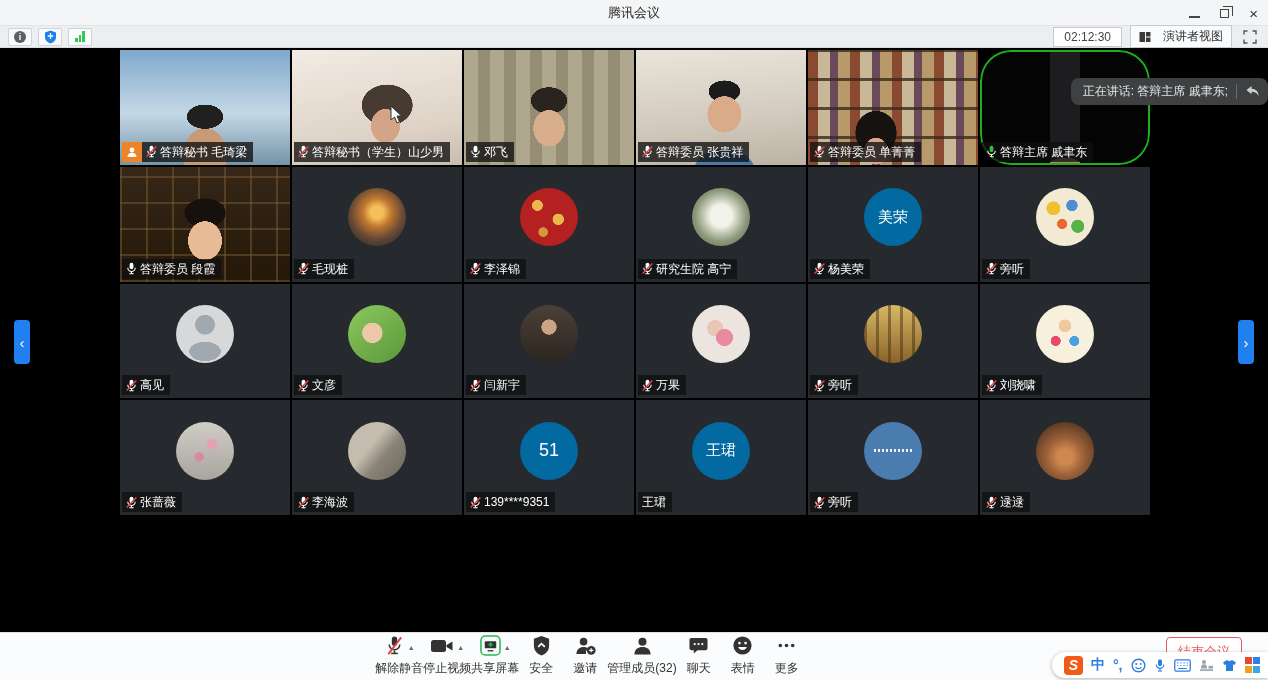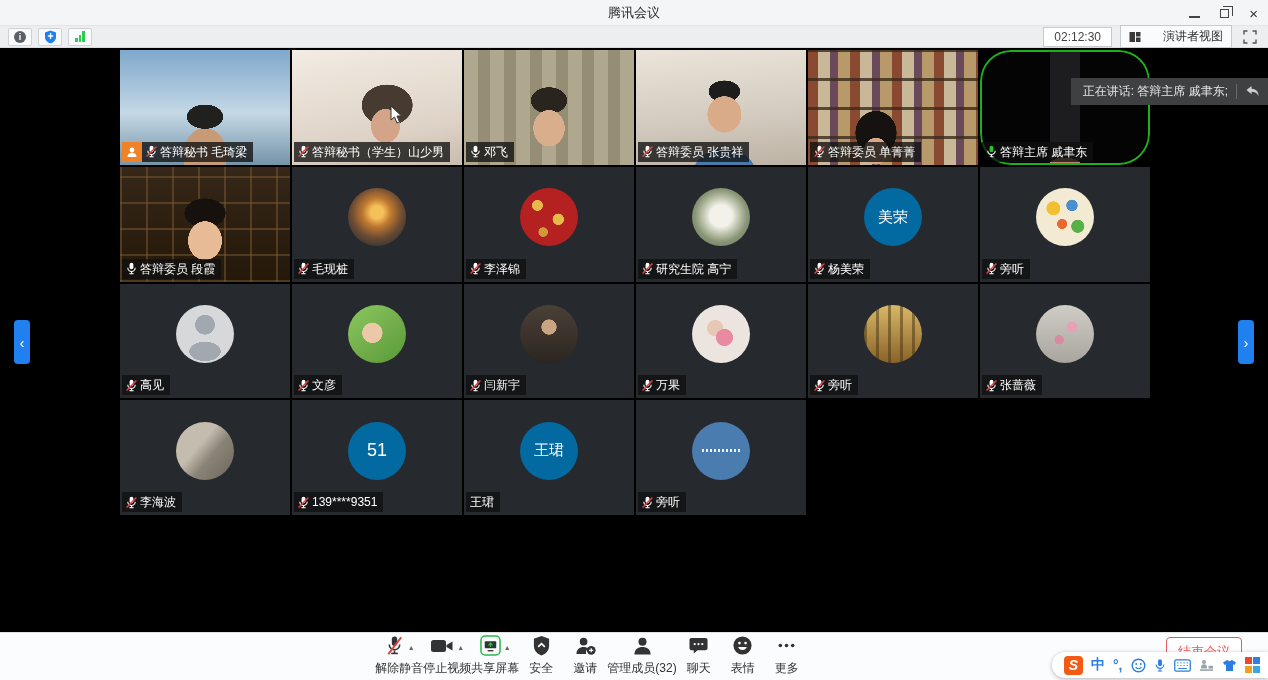--- a/index.html
+++ b/index.html
@@ -17,21 +17,21 @@
 
   
   .statusbar{position:absolute;left:0;top:26px;width:100%;height:22px;background:#eceef0;border-bottom:1px solid #d8dadc;display:flex;align-items:center;padding:0 8px;}
   .statbox{width:24px;height:18px;border:1px solid #cfd2d6;background:#fafbfc;border-radius:2px;display:inline-flex;align-items:center;justify-content:center;margin-right:6px;}
   .info-dot{width:12px;height:12px;border-radius:50%;background:#5a6066;color:#fff;font-size:9px;font-weight:bold;display:flex;align-items:center;justify-content:center;}
   .netbars{display:flex;align-items:flex-end;gap:1px;height:11px;}
   .netbars i{display:block;width:2.5px;background:#2ecc52;}
   .netbars i:nth-child(1){height:4px}.netbars i:nth-child(2){height:7px}.netbars i:nth-child(3){height:11px}
   .statusbar .right{margin-left:auto;display:flex;align-items:center;gap:8px;}
   .timerbox{border:1px solid #c6c9cd;background:#fff;padding:2px 10px;font-size:12px;color:#444;}
-  .viewbtn{border:1px solid #c6c9cd;background:#fafbfc;display:inline-flex;align-items:center;gap:22px;padding:2px 8px;font-size:12px;color:#333;}
+  .viewbtn{border:1px solid #c6c9cd;background:#fafbfc;display:inline-flex;align-items:center;gap:12px;padding:2px 8px;font-size:12px;color:#333;}
   .fsbtn{display:inline-flex;align-items:center;justify-content:center;width:20px;height:18px;}
 
   
   .videostage{position:absolute;left:0;top:48px;width:1268px;height:584px;background:#000;}
   .grid{position:absolute;left:120px;top:2px;width:1030px;height:582px;display:grid;grid-template-columns:repeat(6,1fr);grid-template-rows:repeat(5,1fr);gap:2px;background:#000;}
   .tile{position:relative;background:#26292e;overflow:hidden;}
   .tile.active{box-shadow:inset 0 0 0 2px #1db01d;border-radius:31px;}
 
   
   .scene-sky{background:radial-gradient(ellipse 30px 20px at 50% 58%,#20201e 0 60%,rgba(0,0,0,0) 61%),radial-gradient(ellipse 36px 46px at 50% 92%,#c99a76 0 60%,rgba(0,0,0,0) 61%),linear-gradient(180deg,#7fa8cc,#c4d8e6 55%,#7494a8);}
@@ -67,21 +67,21 @@
   .host-badge{width:20px;height:20px;background:#f08228;display:inline-flex;align-items:center;justify-content:center;flex:none;}
   .mic{display:inline-flex;margin:0 2px 0 3px;flex:none;}
   .pname{overflow:hidden;text-overflow:ellipsis;}
 
   
   .page-arrow{position:absolute;width:16px;height:44px;background:#2080f0;color:#fff;display:flex;align-items:center;justify-content:center;font-size:15px;border-radius:4px;top:272px;}
   .page-left{left:14px;}
   .page-right{right:14px;}
 
   
-  .toast{position:absolute;right:0;top:30px;height:27px;background:#3f4042;display:flex;align-items:center;padding:0 8px 0 12px;color:#e6e6e6;font-size:12px;gap:8px;}
+  .toast{position:absolute;right:0;top:30px;height:27px;background:#3f4042;display:flex;align-items:center;padding:0 8px 0 12px;color:#e6e6e6;font-size:12px;gap:8px;border-radius:8px;}
   .toast .sep{width:1px;height:15px;background:#6a6a6a;}
 
   
   .bottombar{position:absolute;left:0;bottom:0;width:100%;height:48px;background:#fbfcfd;border-top:1px solid #e1e2e4;display:flex;align-items:center;}
   .btn-group{display:flex;align-items:flex-start;justify-content:center;margin:0 auto;transform:translateX(-42px);}
   .tbtn{display:flex;flex-direction:column;align-items:center;min-width:44px;cursor:default;}
   .ticon{height:23px;display:flex;align-items:center;gap:3px;}
   .caret{font-size:7px;color:#666;}
   .tlabel{font-size:12px;color:#333;margin-top:1px;white-space:nowrap;}
   .end-btn{position:absolute;right:26px;top:637px;width:76px;height:30px;border:1px solid #e65c5c;color:#e65c5c;border-radius:4px;background:#fff;font-size:13px;display:flex;align-items:center;justify-content:center;z-index:4;}
@@ -396,20 +396,35 @@
                 <path d="M2.8 5.8 a3.7 3.7 0 0 0 7.4 0" fill="none" stroke="#fff" stroke-width="1.1"></path>
                 <line x1="6.5" y1="9.8" x2="6.5" y2="11.4" stroke="#fff" stroke-width="1.1"></line>
                 <line x1="4.4" y1="11.7" x2="8.6" y2="11.7" stroke="#fff" stroke-width="1.1"></line>
                 <line x1="1.6" y1="11.6" x2="11.4" y2="1.6" stroke="#e04343" stroke-width="1.5"></line>
               </svg>
             </span>
             <span class="pname">旁听</span>
           </div>
         </div>
         <div class="tile">
+          <div class="avatar av-cartoon"></div>
+          <div class="nameplate">
+            <span class="mic">
+              <svg width="13" height="13" viewBox="0 0 13 13">
+                <rect x="4.6" y="0.8" width="3.8" height="6.4" rx="1.9" fill="#fff"></rect>
+                <path d="M2.8 5.8 a3.7 3.7 0 0 0 7.4 0" fill="none" stroke="#fff" stroke-width="1.1"></path>
+                <line x1="6.5" y1="9.8" x2="6.5" y2="11.4" stroke="#fff" stroke-width="1.1"></line>
+                <line x1="4.4" y1="11.7" x2="8.6" y2="11.7" stroke="#fff" stroke-width="1.1"></line>
+                <line x1="1.6" y1="11.6" x2="11.4" y2="1.6" stroke="#e04343" stroke-width="1.5"></line>
+              </svg>
+            </span>
+            <span class="pname">刘骁啸</span>
+          </div>
+        </div>
+        <div class="tile">
           <div class="avatar av-blossom"></div>
           <div class="nameplate">
             <span class="mic">
               <svg width="13" height="13" viewBox="0 0 13 13">
                 <rect x="4.6" y="0.8" width="3.8" height="6.4" rx="1.9" fill="#fff"></rect>
                 <path d="M2.8 5.8 a3.7 3.7 0 0 0 7.4 0" fill="none" stroke="#fff" stroke-width="1.1"></path>
                 <line x1="6.5" y1="9.8" x2="6.5" y2="11.4" stroke="#fff" stroke-width="1.1"></line>
                 <line x1="4.4" y1="11.7" x2="8.6" y2="11.7" stroke="#fff" stroke-width="1.1"></line>
                 <line x1="1.6" y1="11.6" x2="11.4" y2="1.6" stroke="#e04343" stroke-width="1.5"></line>
               </svg>
@@ -464,20 +479,35 @@
             <span class="mic">
               <svg width="13" height="13" viewBox="0 0 13 13">
                 <rect x="4.6" y="0.8" width="3.8" height="6.4" rx="1.9" fill="#fff"></rect>
                 <path d="M2.8 5.8 a3.7 3.7 0 0 0 7.4 0" fill="none" stroke="#fff" stroke-width="1.1"></path>
                 <line x1="6.5" y1="9.8" x2="6.5" y2="11.4" stroke="#fff" stroke-width="1.1"></line>
                 <line x1="4.4" y1="11.7" x2="8.6" y2="11.7" stroke="#fff" stroke-width="1.1"></line>
                 <line x1="1.6" y1="11.6" x2="11.4" y2="1.6" stroke="#e04343" stroke-width="1.5"></line>
               </svg>
             </span>
             <span class="pname">旁听</span>
+          </div>
+        </div>
+        <div class="tile">
+          <div class="avatar av-shop"></div>
+          <div class="nameplate">
+            <span class="mic">
+              <svg width="13" height="13" viewBox="0 0 13 13">
+                <rect x="4.6" y="0.8" width="3.8" height="6.4" rx="1.9" fill="#fff"></rect>
+                <path d="M2.8 5.8 a3.7 3.7 0 0 0 7.4 0" fill="none" stroke="#fff" stroke-width="1.1"></path>
+                <line x1="6.5" y1="9.8" x2="6.5" y2="11.4" stroke="#fff" stroke-width="1.1"></line>
+                <line x1="4.4" y1="11.7" x2="8.6" y2="11.7" stroke="#fff" stroke-width="1.1"></line>
+                <line x1="1.6" y1="11.6" x2="11.4" y2="1.6" stroke="#e04343" stroke-width="1.5"></line>
+              </svg>
+            </span>
+            <span class="pname">逯逯</span>
           </div>
         </div>
       </div>
 
     <div class="toast">
       <span>正在讲话: 答辩主席 戚聿东;</span>
       <span class="sep"></span>
       <svg width="15" height="13" viewBox="0 0 16 14">
           <path d="M7 1 L1.5 5.5 L7 10 V7.3 C10.5 7.3 13 8.6 14.5 12 C14.7 7 11.5 4.3 7 4.1 z" fill="#cfcfcf"></path>
         </svg>

